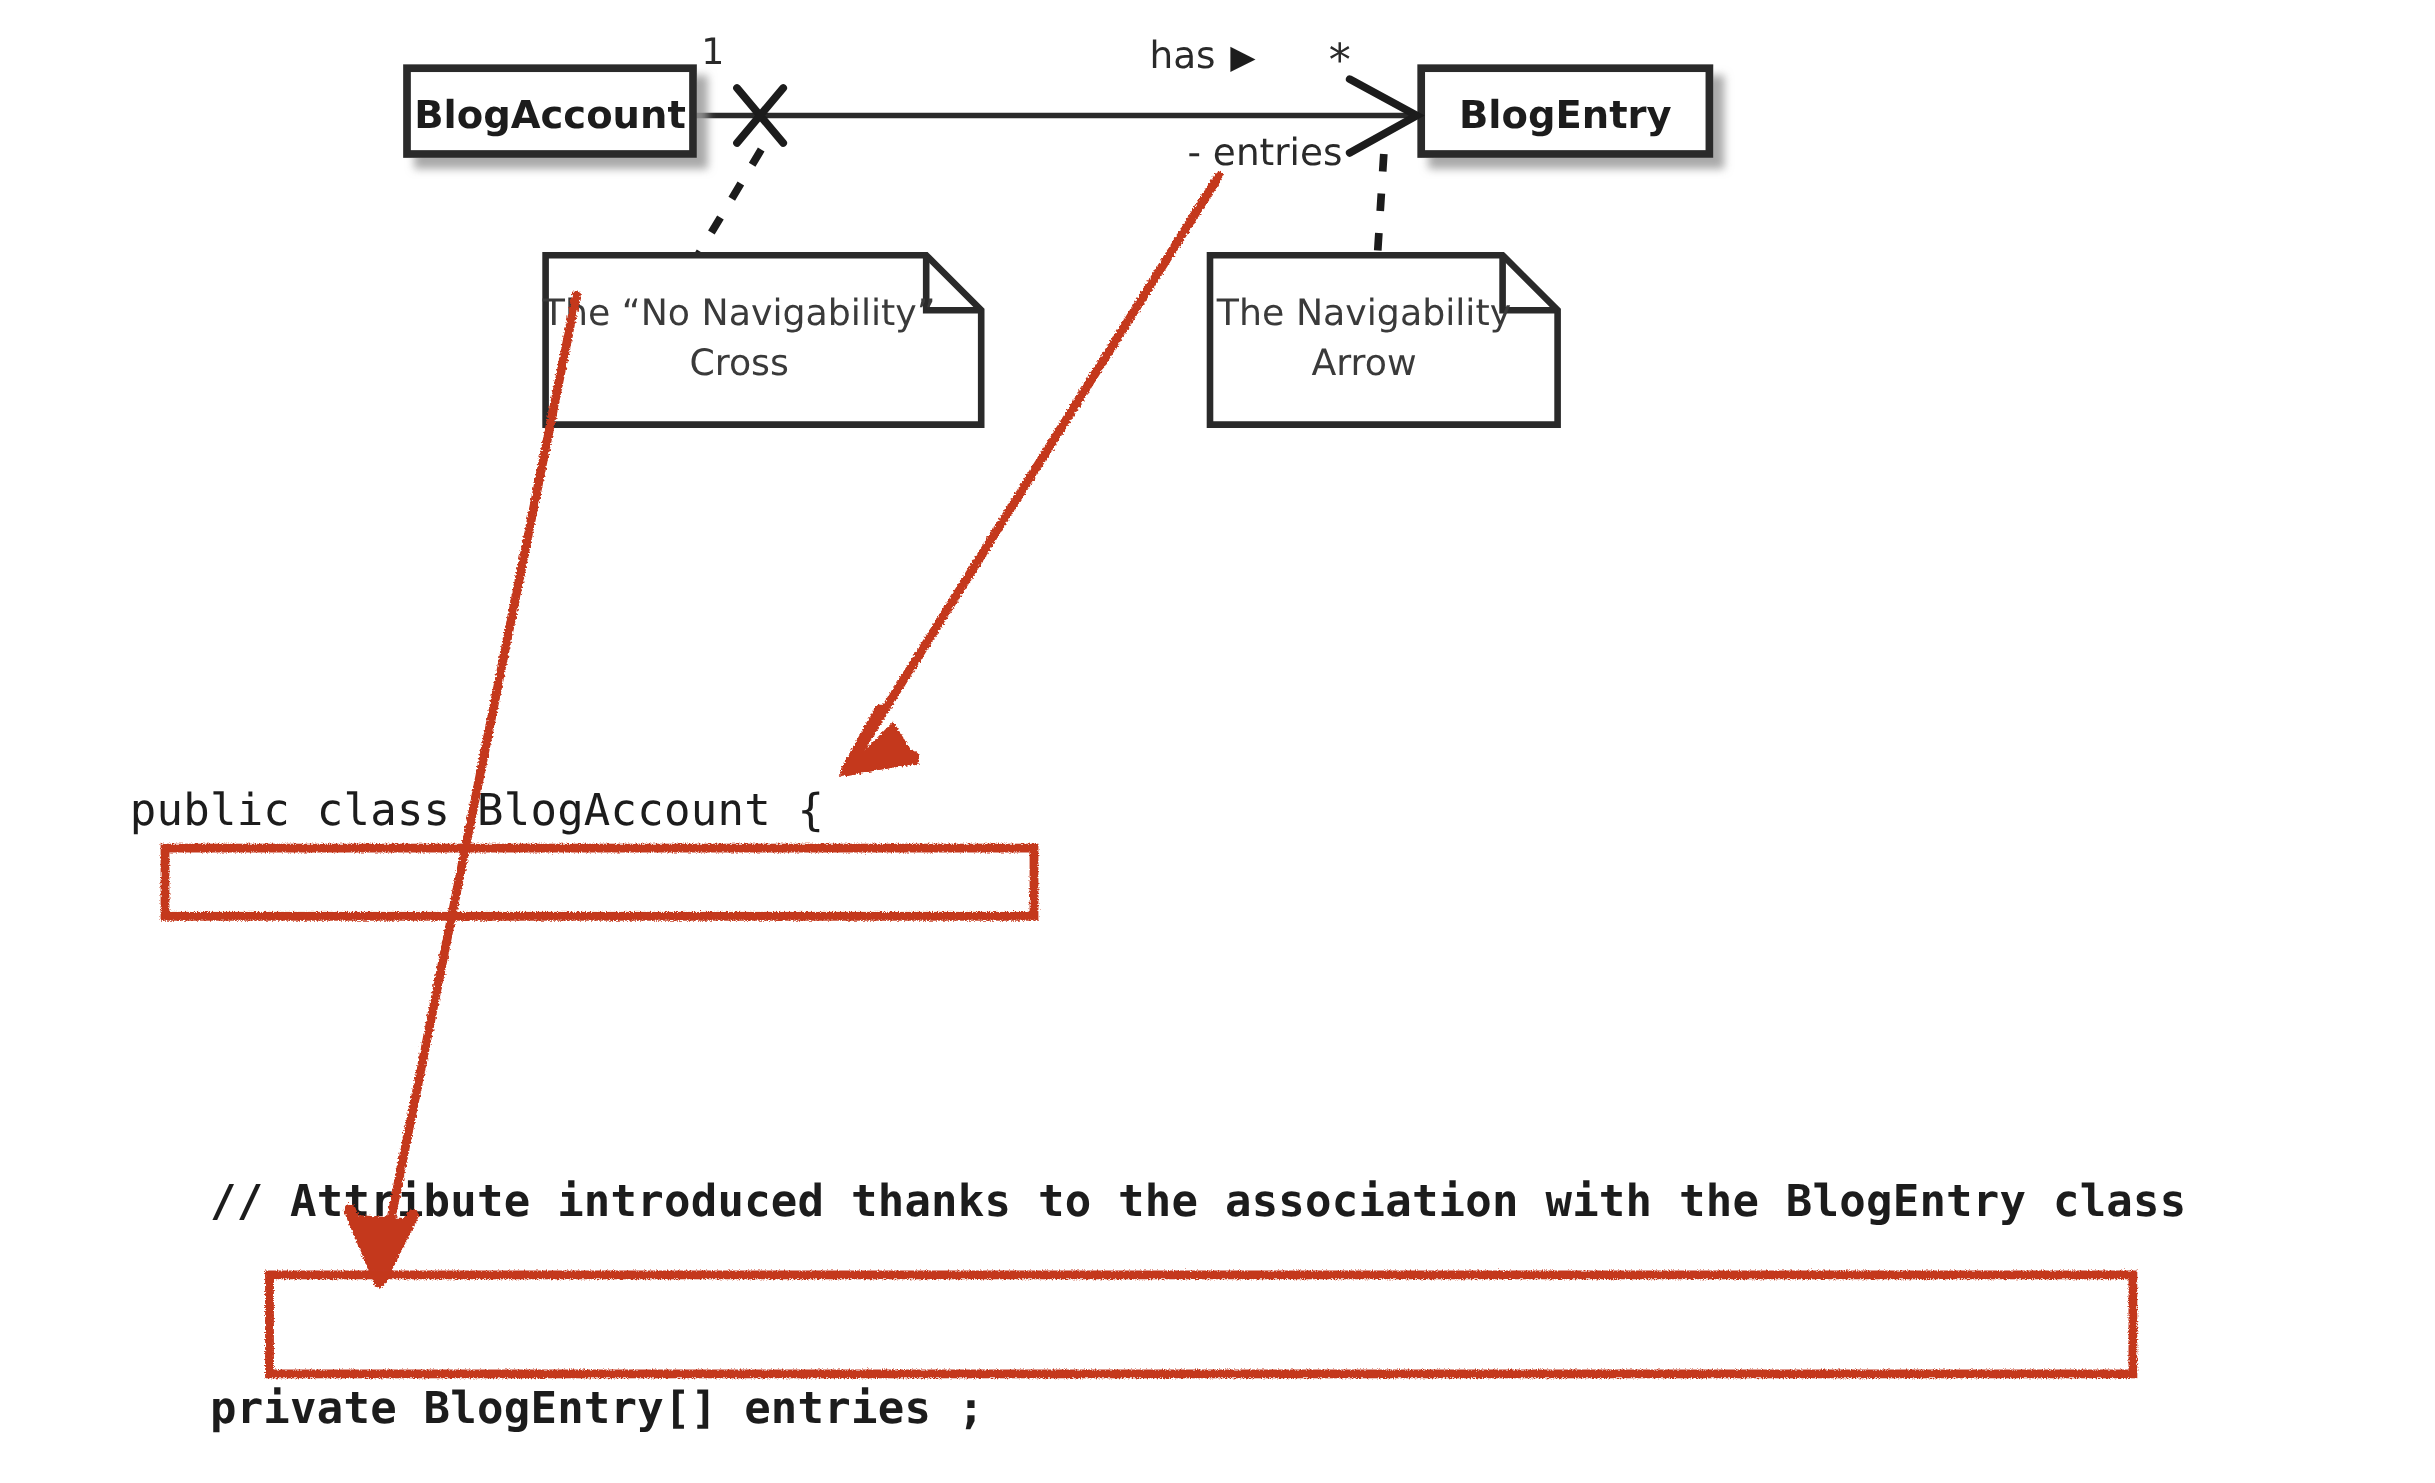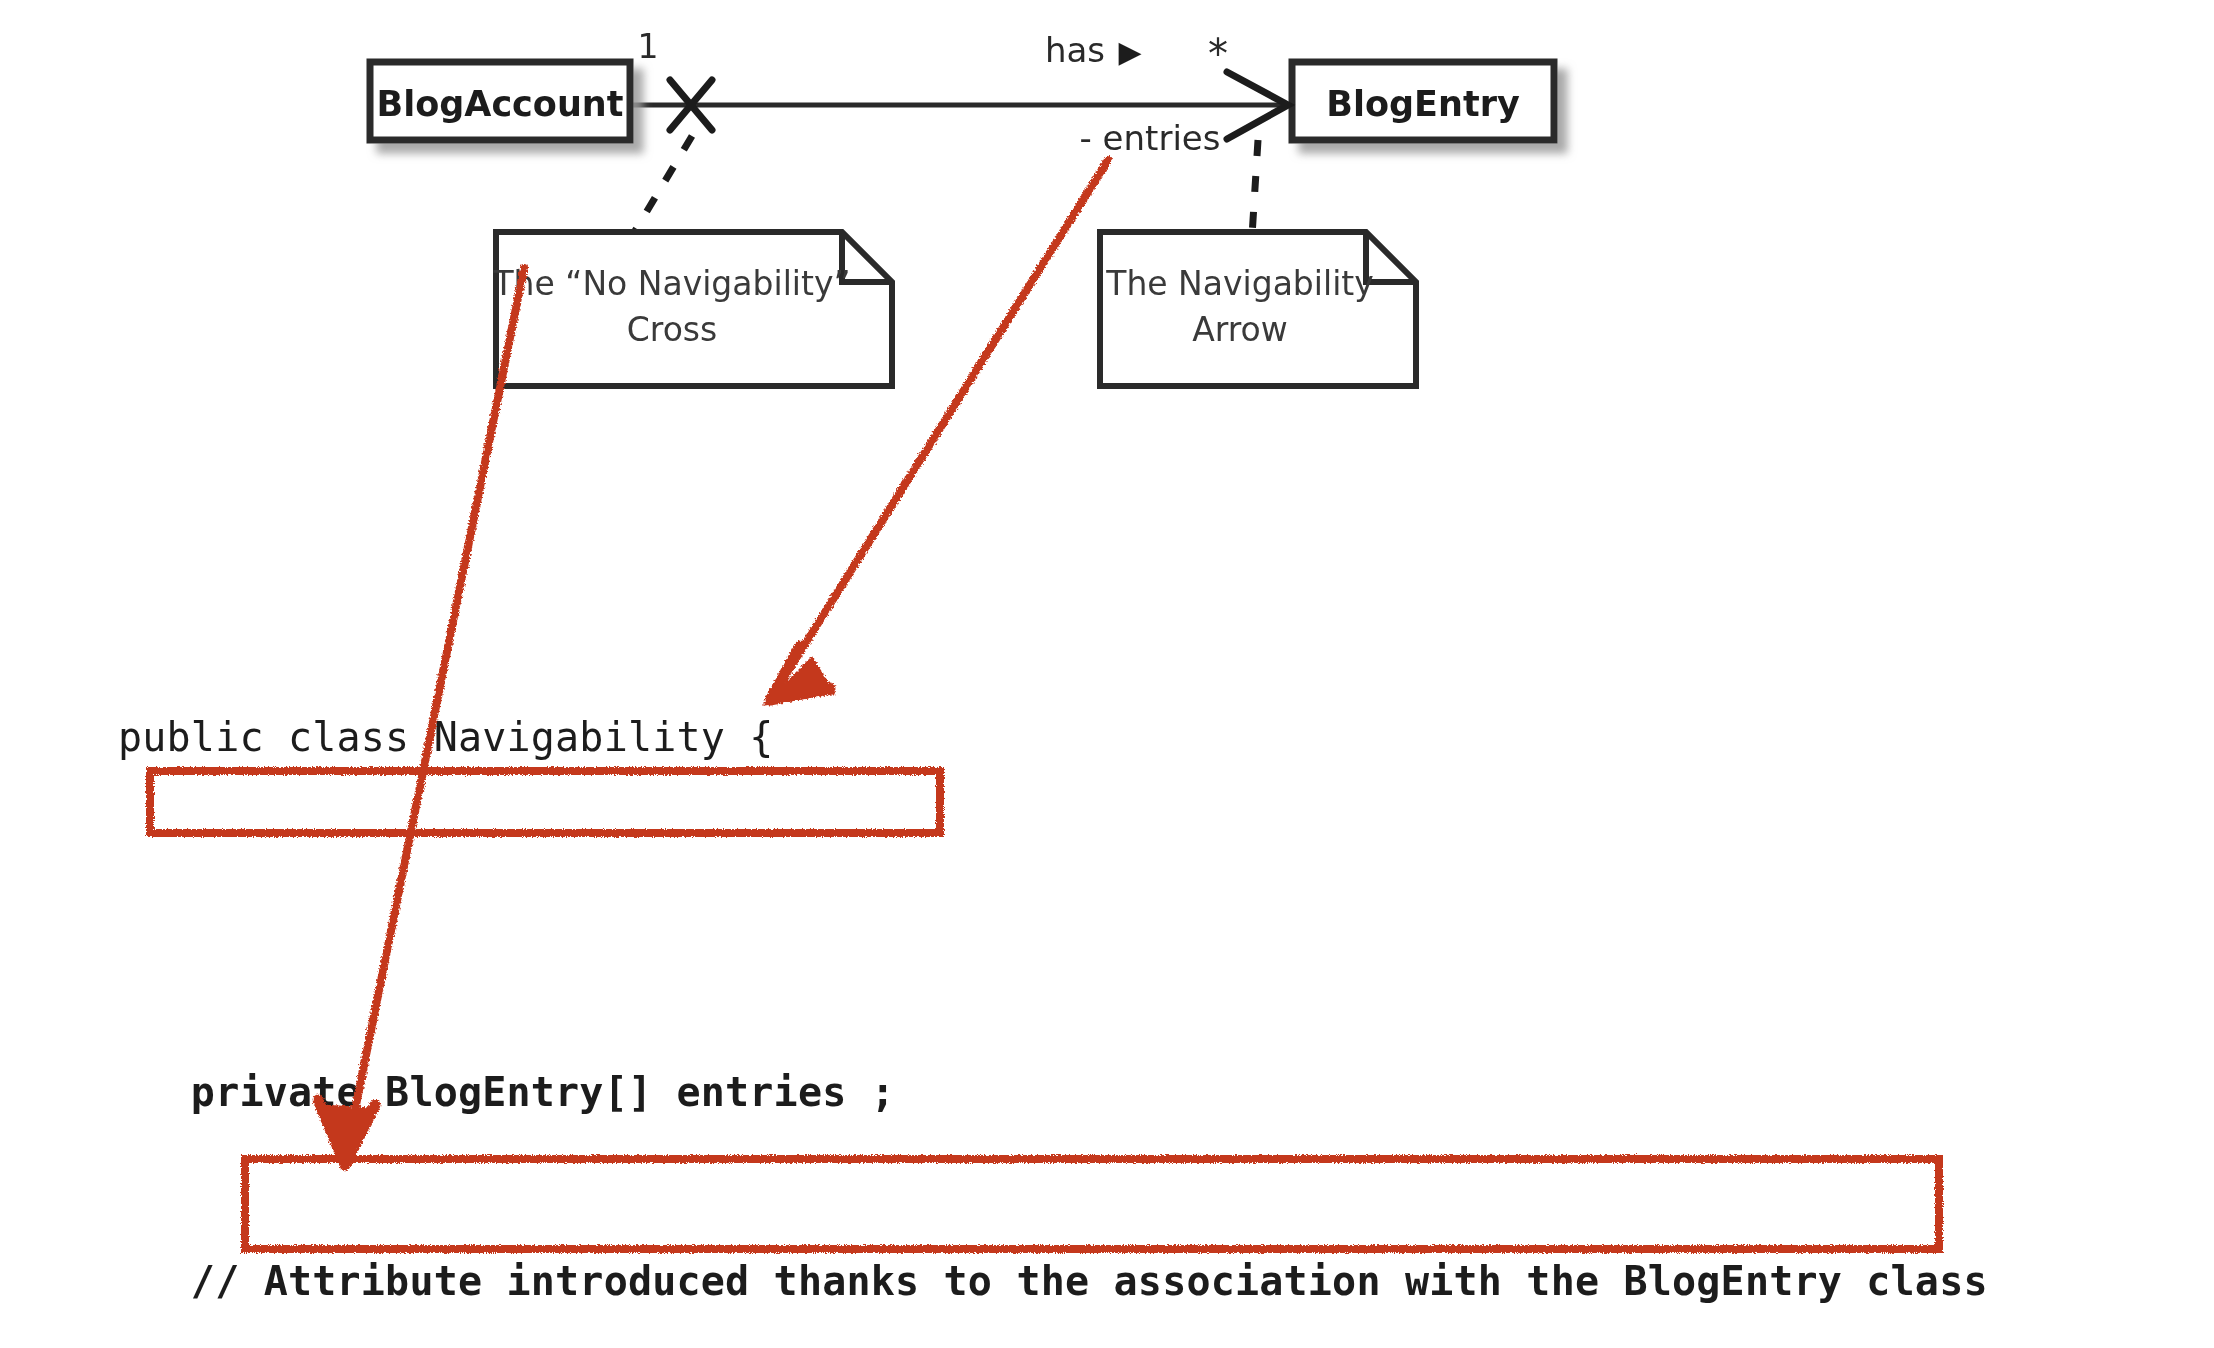--- a/index.html
+++ b/index.html
@@ -118,24 +118,24 @@
 
     <g>
       <path d="M 1100 232 L 1366 232 L 1416 282 L 1416 386 L 1100 386 Z" fill="#ffffff" stroke="#2a2a2a" stroke-width="6"></path>
       <path d="M 1366 232 L 1366 282 L 1416 282" fill="none" stroke="#2a2a2a" stroke-width="6"></path>
     </g>
     <text x="1240" y="295" text-anchor="middle" font-family="'DejaVu Sans', sans-serif" font-size="33" fill="#3a3a3a">The Navigability</text>
     <text x="1240" y="341" text-anchor="middle" font-family="'DejaVu Sans', sans-serif" font-size="33" fill="#3a3a3a">Arrow</text>
   </svg>
 
   <div id="code-block">
-    <span class="code-line">public class Navigability {</span>
+    <span class="code-line">public class BlogAccount {</span>
     <span class="code-line blank"></span>
+    <span class="code-line bold">   // Attribute introduced thanks to the association with the BlogEntry class</span>
     <span class="code-line bold">   private BlogEntry[] entries ;</span>
-    <span class="code-line bold">   // Attribute introduced thanks to the association with the BlogEntry class</span>
     
     
     
     
     
     
     
     
   </div>
 

